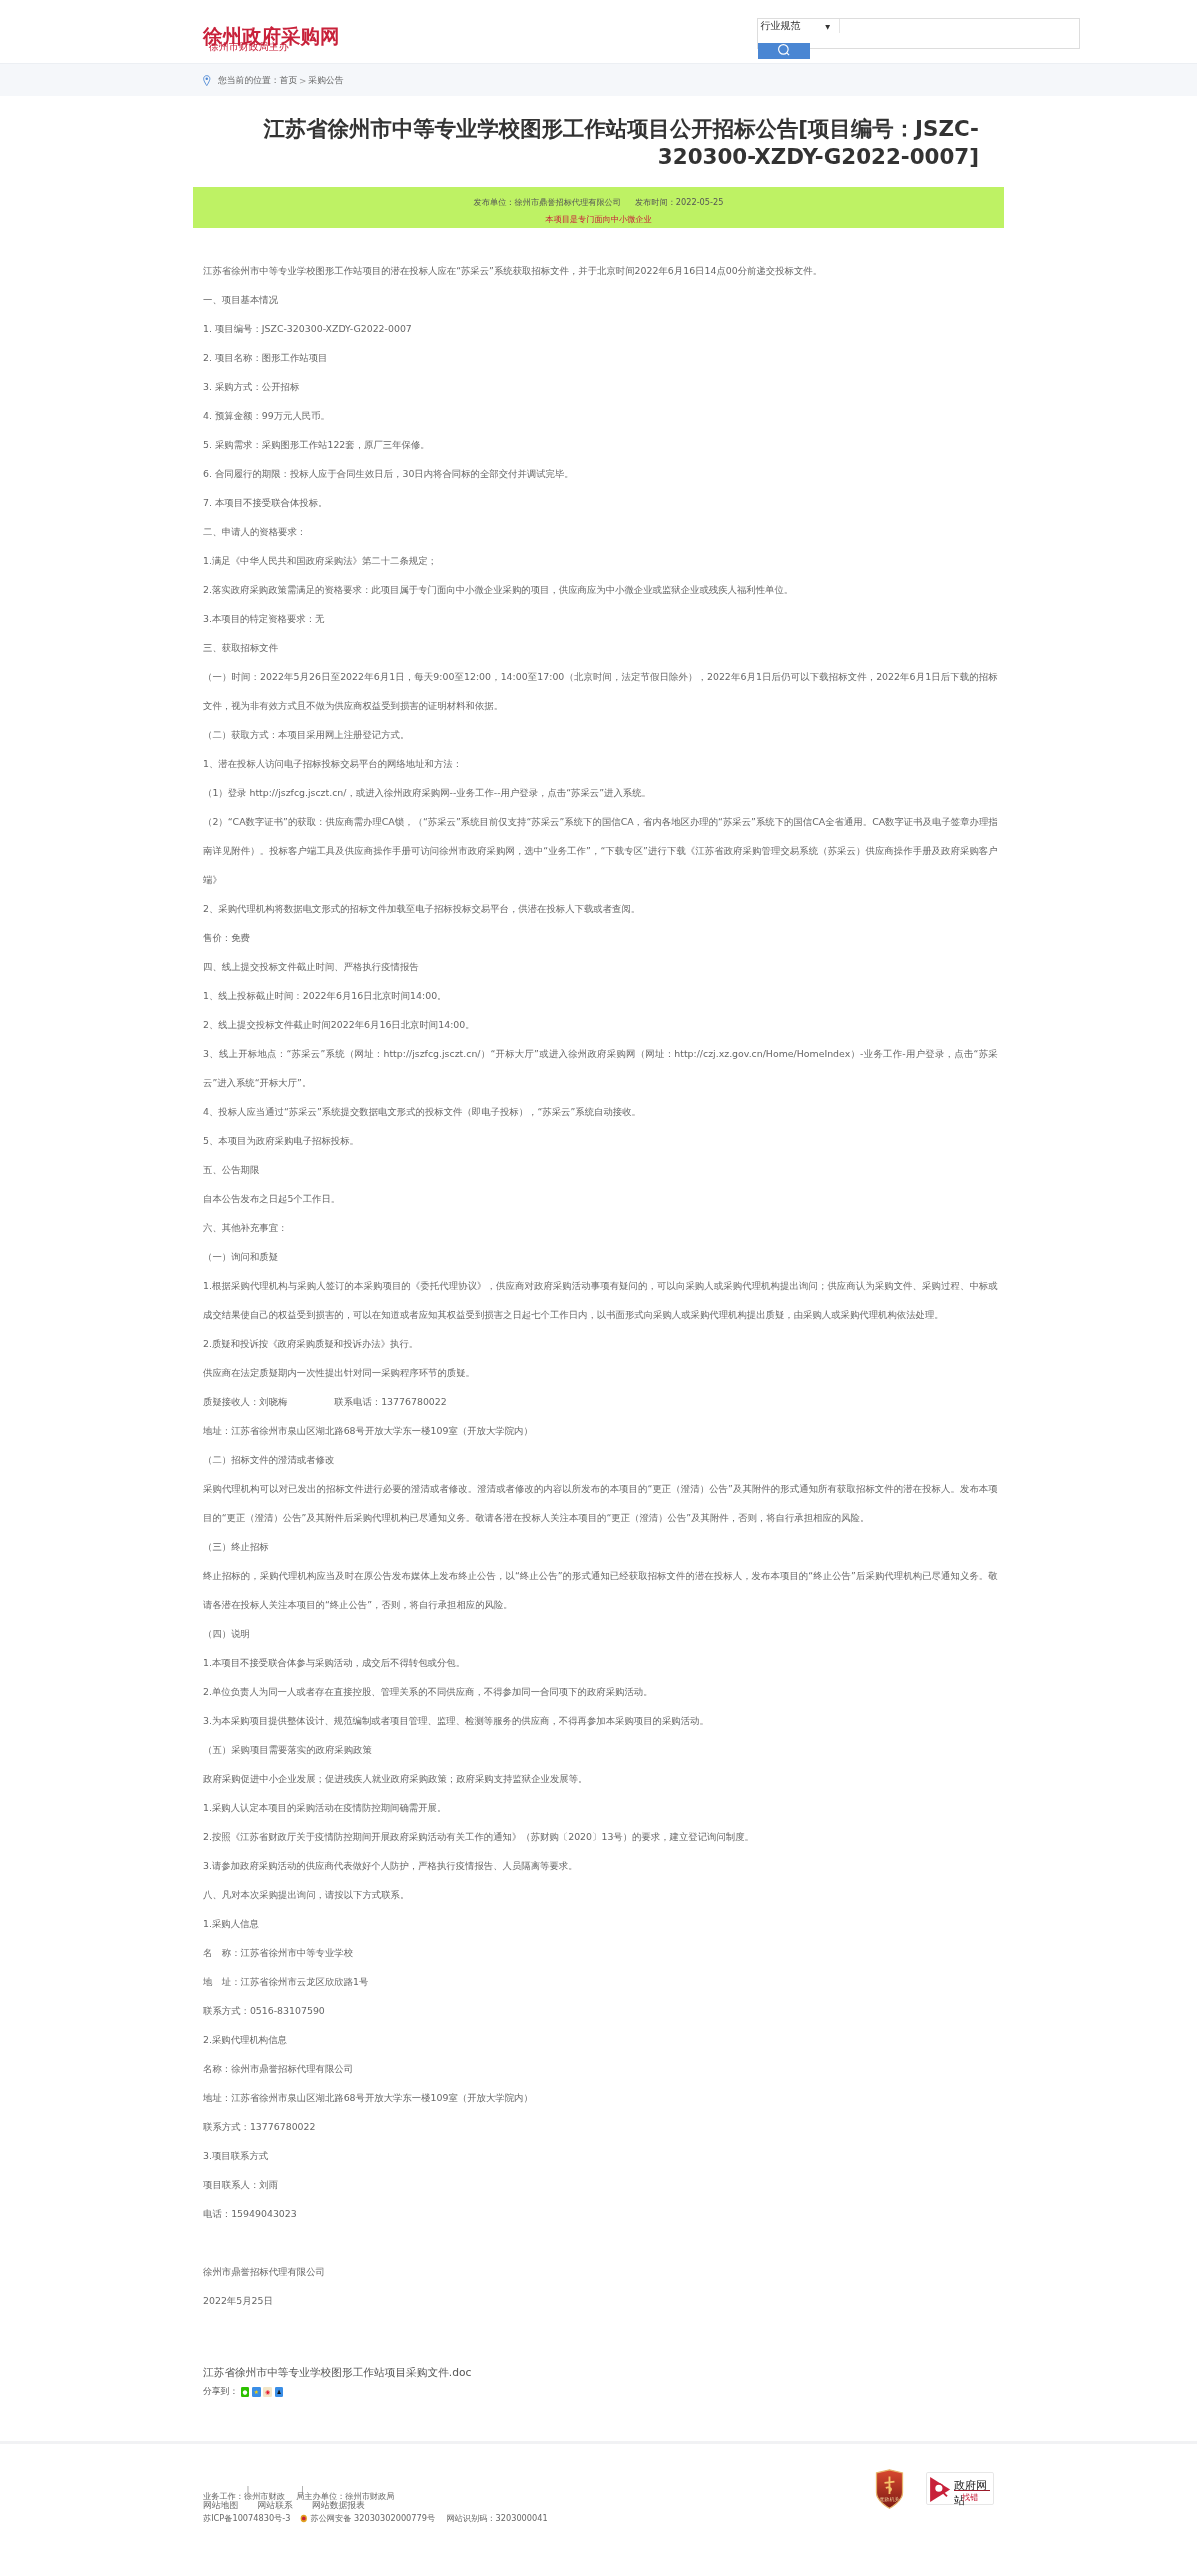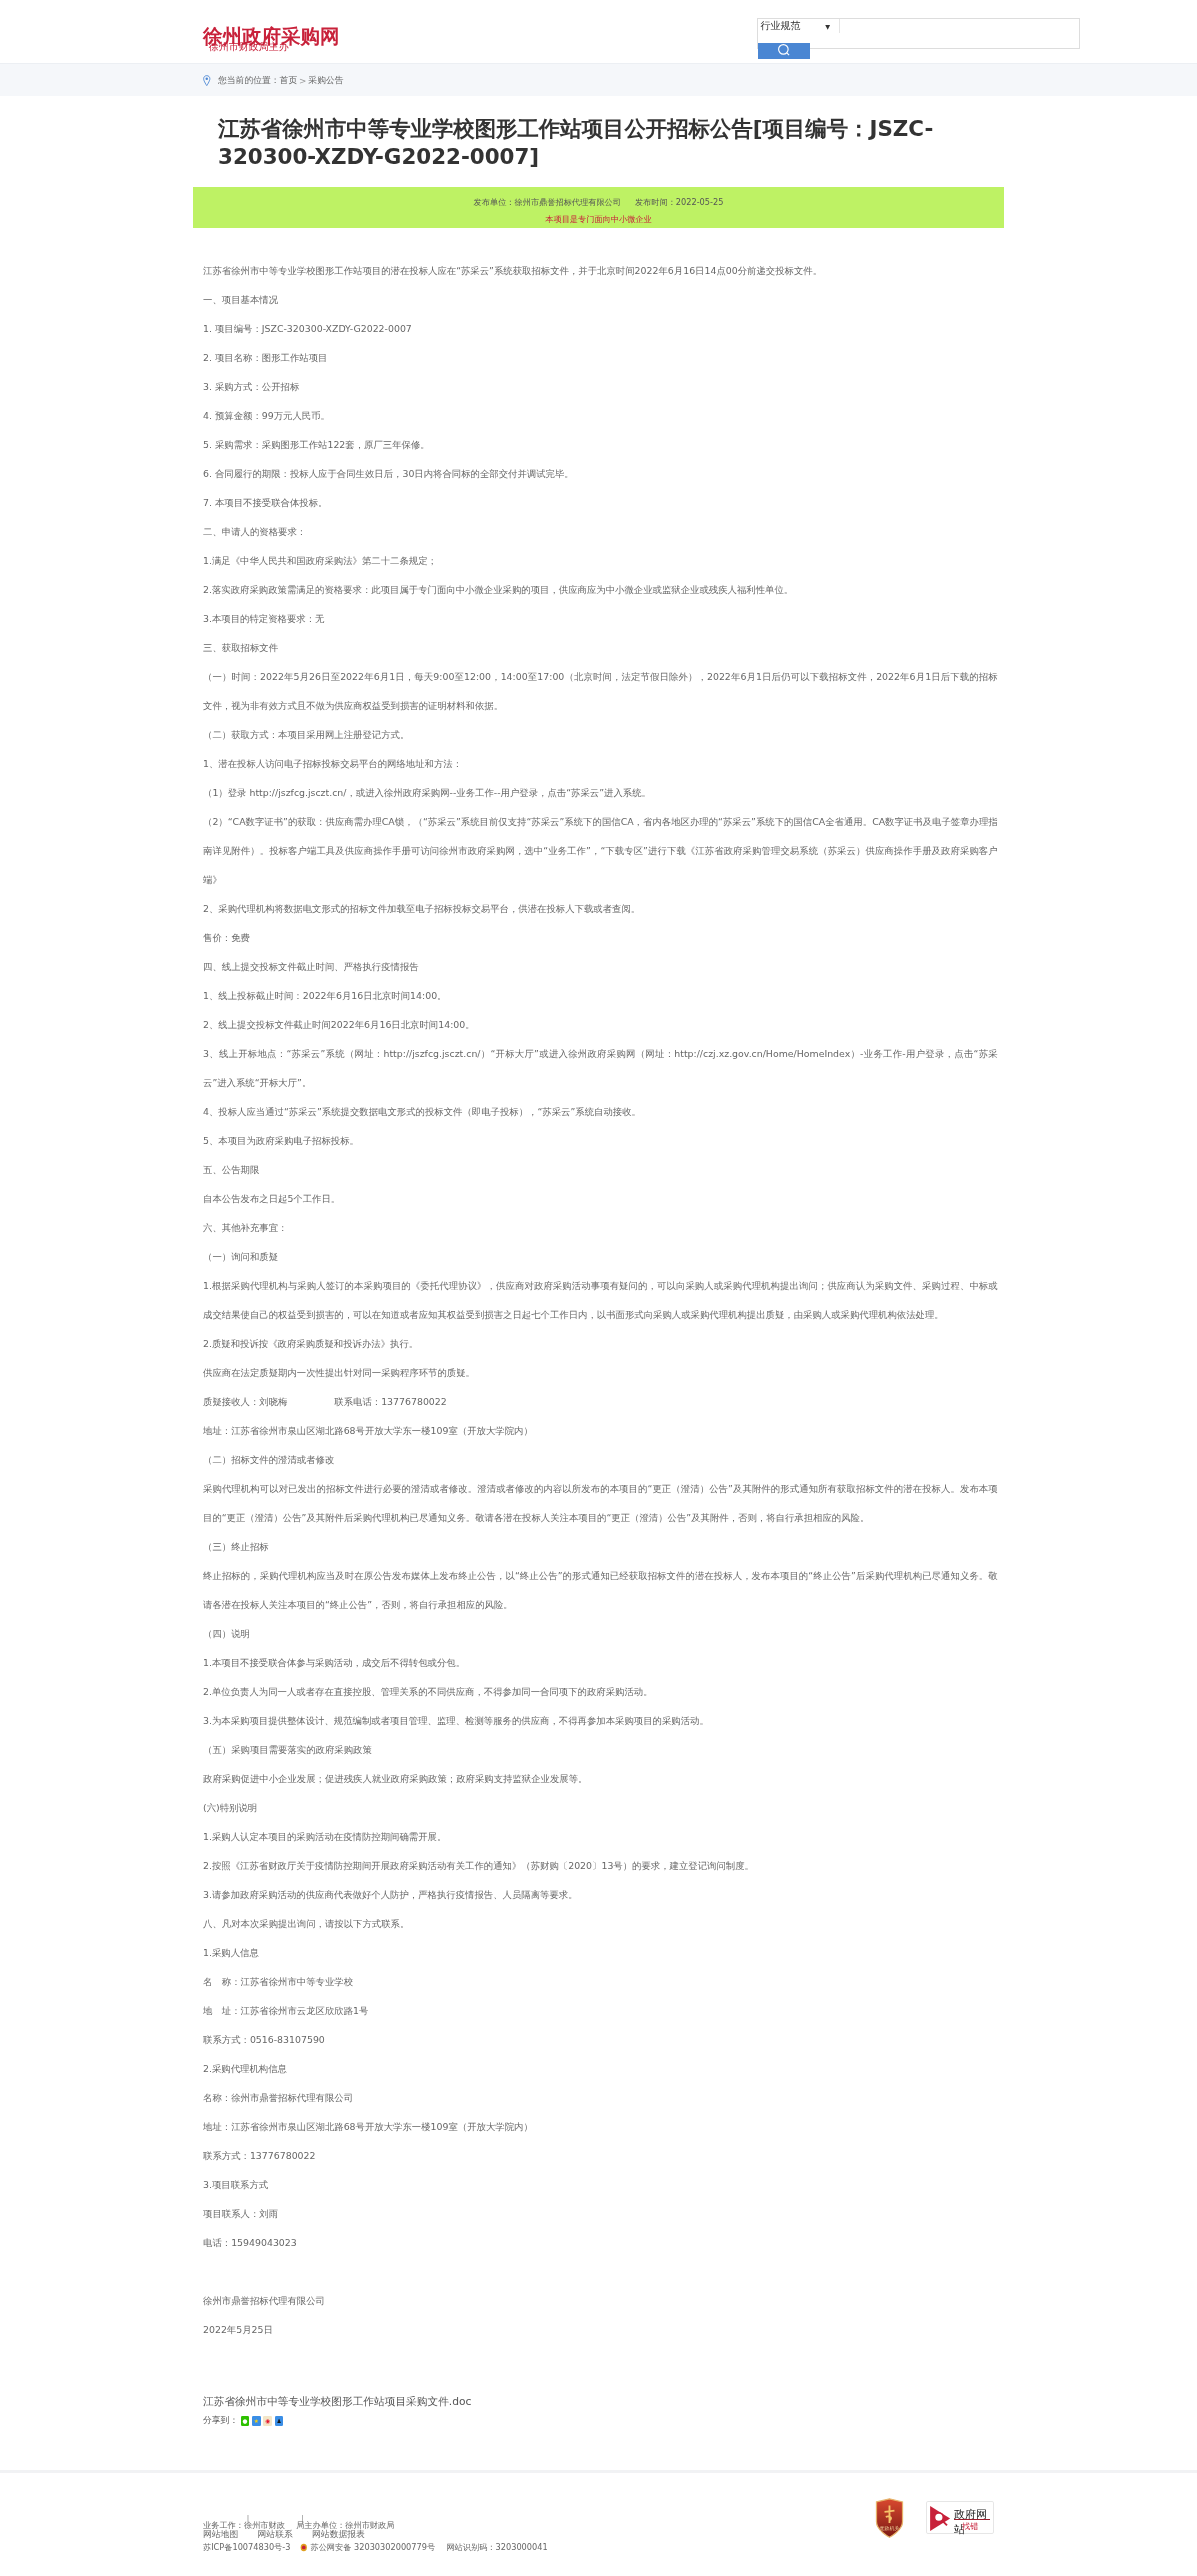--- a/index.html
+++ b/index.html
@@ -16,21 +16,21 @@
   .search-input { flex: 1; border: none; height: 30px; outline: none; font-size: 9.4px; padding: 0 6.3px; }
   .search-btn { width: 52px; height: 31px; margin-top: -0.6px; margin-right: -0.6px; background: #4a86d3; display: flex; align-items: center; justify-content: center; cursor: pointer; }
 
   .breadcrumb-bar { height: 33px; background: #f5f7fa; border-top: 0.6px solid #eceff3; }
   .breadcrumb-inner { width: 811px; margin: 0 auto; display: flex; align-items: center; height: 33px; padding-left: 10px; font-size: 8.8px; color: #666; }
   .breadcrumb-inner .pin { margin-right: 7.5px; display: inline-flex; }
   .breadcrumb-inner .sep { margin: 0 1.9px; color: #999; }
   .breadcrumb-inner a { color: #666; text-decoration: none; }
 
   .main { width: 811px; margin: 0 auto; padding-top: 19px; }
-  .title { text-align: left; font-size: 21.4px; font-weight: bold; color: #333; line-height: 28px; padding: 0 25px; }
+  .title { text-align: right; font-size: 21.4px; font-weight: bold; color: #333; line-height: 28px; padding: 0 25px; }
   .meta-box { margin-top: 16.4px; background: #bef264; height: 41px; text-align: center; padding-top: 9.4px; }
   .meta-line { font-size: 8.2px; color: #555; }
   .meta-line span + span { margin-left: 11.3px; }
   .meta-red { margin-top: 6.3px; font-size: 8.2px; color: #c8213a; }
 
   .content { margin-top: 28px; padding-left: 10px; padding-right: 6.3px; }
   .content p { font-size: 9.4px; line-height: 29px; color: #666; text-align: justify; }
   .content p.gap { height: 29px; }
   .attachment { margin-top: 19px; font-size: 10.7px; color: #555; line-height: 19px; }
   .share { margin-top: 3.8px; display: flex; align-items: center; font-size: 8.8px; color: #555; }
@@ -145,21 +145,20 @@
       <p>（二）招标文件的澄清或者修改</p>
       <p>采购代理机构可以对已发出的招标文件进行必要的澄清或者修改。澄清或者修改的内容以所发布的本项目的“更正（澄清）公告”及其附件的形式通知所有获取招标文件的潜在投标人。发布本项目的“更正（澄清）公告”及其附件后采购代理机构已尽通知义务。敬请各潜在投标人关注本项目的“更正（澄清）公告”及其附件，否则，将自行承担相应的风险。</p>
       <p>（三）终止招标</p>
       <p>终止招标的，采购代理机构应当及时在原公告发布媒体上发布终止公告，以“终止公告”的形式通知已经获取招标文件的潜在投标人，发布本项目的“终止公告”后采购代理机构已尽通知义务。敬请各潜在投标人关注本项目的“终止公告”，否则，将自行承担相应的风险。</p>
       <p>（四）说明</p>
       <p>1.本项目不接受联合体参与采购活动，成交后不得转包或分包。</p>
       <p>2.单位负责人为同一人或者存在直接控股、管理关系的不同供应商，不得参加同一合同项下的政府采购活动。</p>
       <p>3.为本采购项目提供整体设计、规范编制或者项目管理、监理、检测等服务的供应商，不得再参加本采购项目的采购活动。</p>
       <p>（五）采购项目需要落实的政府采购政策</p>
       <p>政府采购促进中小企业发展；促进残疾人就业政府采购政策；政府采购支持监狱企业发展等。</p>
-      <p>(六)特别说明</p>
       <p>1.采购人认定本项目的采购活动在疫情防控期间确需开展。</p>
       <p>2.按照《江苏省财政厅关于疫情防控期间开展政府采购活动有关工作的通知》（苏财购〔2020〕13号）的要求，建立登记询问制度。</p>
       <p>3.请参加政府采购活动的供应商代表做好个人防护，严格执行疫情报告、人员隔离等要求。</p>
       <p>八、凡对本次采购提出询问，请按以下方式联系。</p>
       <p>1.采购人信息</p>
       <p>名　称：江苏省徐州市中等专业学校</p>
       <p>地　址：江苏省徐州市云龙区欣欣路1号</p>
       <p>联系方式：0516-83107590</p>
       <p>2.采购代理机构信息</p>
       <p>名称：徐州市鼎誉招标代理有限公司</p>

